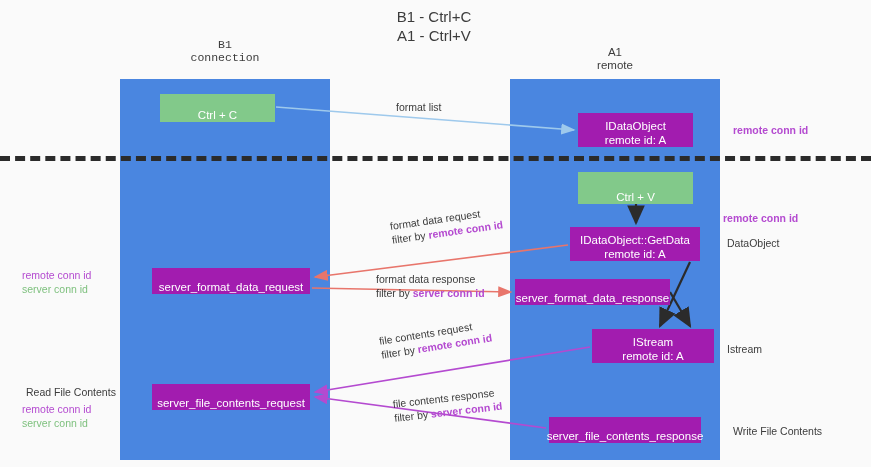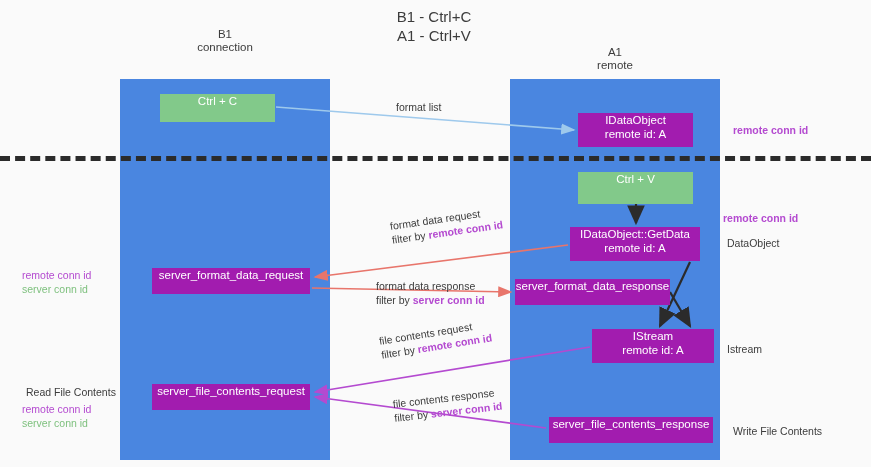--- a/index.html
+++ b/index.html
@@ -14,50 +14,50 @@
   #stage{position:absolute;left:0;top:0;width:871px;height:467px;}
   #svg-layer{position:absolute;left:0;top:0;width:871px;height:467px;pointer-events:none;}
 
   .lane{position:absolute;background:#4a86e0;}
   .lane-b1{left:120px;top:79px;width:210px;height:381px;}
   .lane-a1{left:510px;top:79px;width:210px;height:381px;}
 
   .lane-head{position:absolute;text-align:center;font-size:11.5px;line-height:13px;color:#3c3c3c;}
   .lane-head .l1{display:block;}
   .lane-head .l2{display:block;}
-  .head-b1{left:120px;top:28px;width:210px;}
+  .head-b1{left:120px;top:38px;width:210px;font-family:Liberation Mono, monospace;}
   .head-a1{left:510px;top:46px;width:210px;}
 
   .title{position:absolute;left:0;top:7px;width:868px;text-align:center;
          font-size:15px;line-height:19px;color:#3c3c3c;}
 
   .box{position:absolute;display:flex;flex-direction:column;align-items:center;
-       justify-content:flex-start;text-align:center;color:#ffffff;font-size:11.5px;
+       justify-content:flex-end;text-align:center;color:#ffffff;font-size:11.5px;
        line-height:14px;box-sizing:border-box;}
   .box.green{background:#82c98a;}
   .box.orange{background:#a21caf;}
   .box .l2{display:block;}
 
   .b-ctrlc{left:160px;top:94px;width:115px;height:28px;}
   .b-idataobject{left:578px;top:113px;width:115px;height:34px;}
   .b-ctrlv{left:578px;top:172px;width:115px;height:32px;}
   .b-getdata{left:570px;top:227px;width:130px;height:34px;}
   .b-sfdreq{left:152px;top:268px;width:158px;height:26px;}
   .b-sfdres{left:515px;top:279px;width:155px;height:26px;}
   .b-istream{left:592px;top:329px;width:122px;height:34px;}
   .b-sfcreq{left:152px;top:384px;width:158px;height:26px;}
-  .b-sfcres{left:549px;top:417px;width:164px;height:26px;}
+  .b-sfcres{left:549px;top:417px;width:152px;height:26px;}
 
   .edge-label{position:absolute;font-size:10.5px;line-height:14px;color:#3c3c3c;white-space:nowrap;}
   .edge-label .hl-remote{color:#b44ad0;font-weight:bold;}
   .edge-label .hl-server{color:#b44ad0;font-weight:bold;}
 
   .lbl-formatlist{left:396px;top:100px;}
   .lbl-fdreq{left:389px;top:219px;transform:rotate(-8deg);transform-origin:left top;}
-  .lbl-fdres{left:376px;top:272px;margin-top:7px;}
+  .lbl-fdres{left:376px;top:272px;}
   .lbl-fcreq{left:378px;top:334px;transform:rotate(-9deg);transform-origin:left top;}
   .lbl-fcres{left:392px;top:397px;transform:rotate(-6.5deg);transform-origin:left top;}
 
   .side{position:absolute;font-size:10.5px;line-height:14px;white-space:nowrap;}
   .side.bold{font-weight:bold;}
   .c-remote{color:#b44ad0;}
   .c-server{color:#7ec07e;}
   .c-plain{color:#3c3c3c;}
 
   .s-r1{left:733px;top:123px;}

